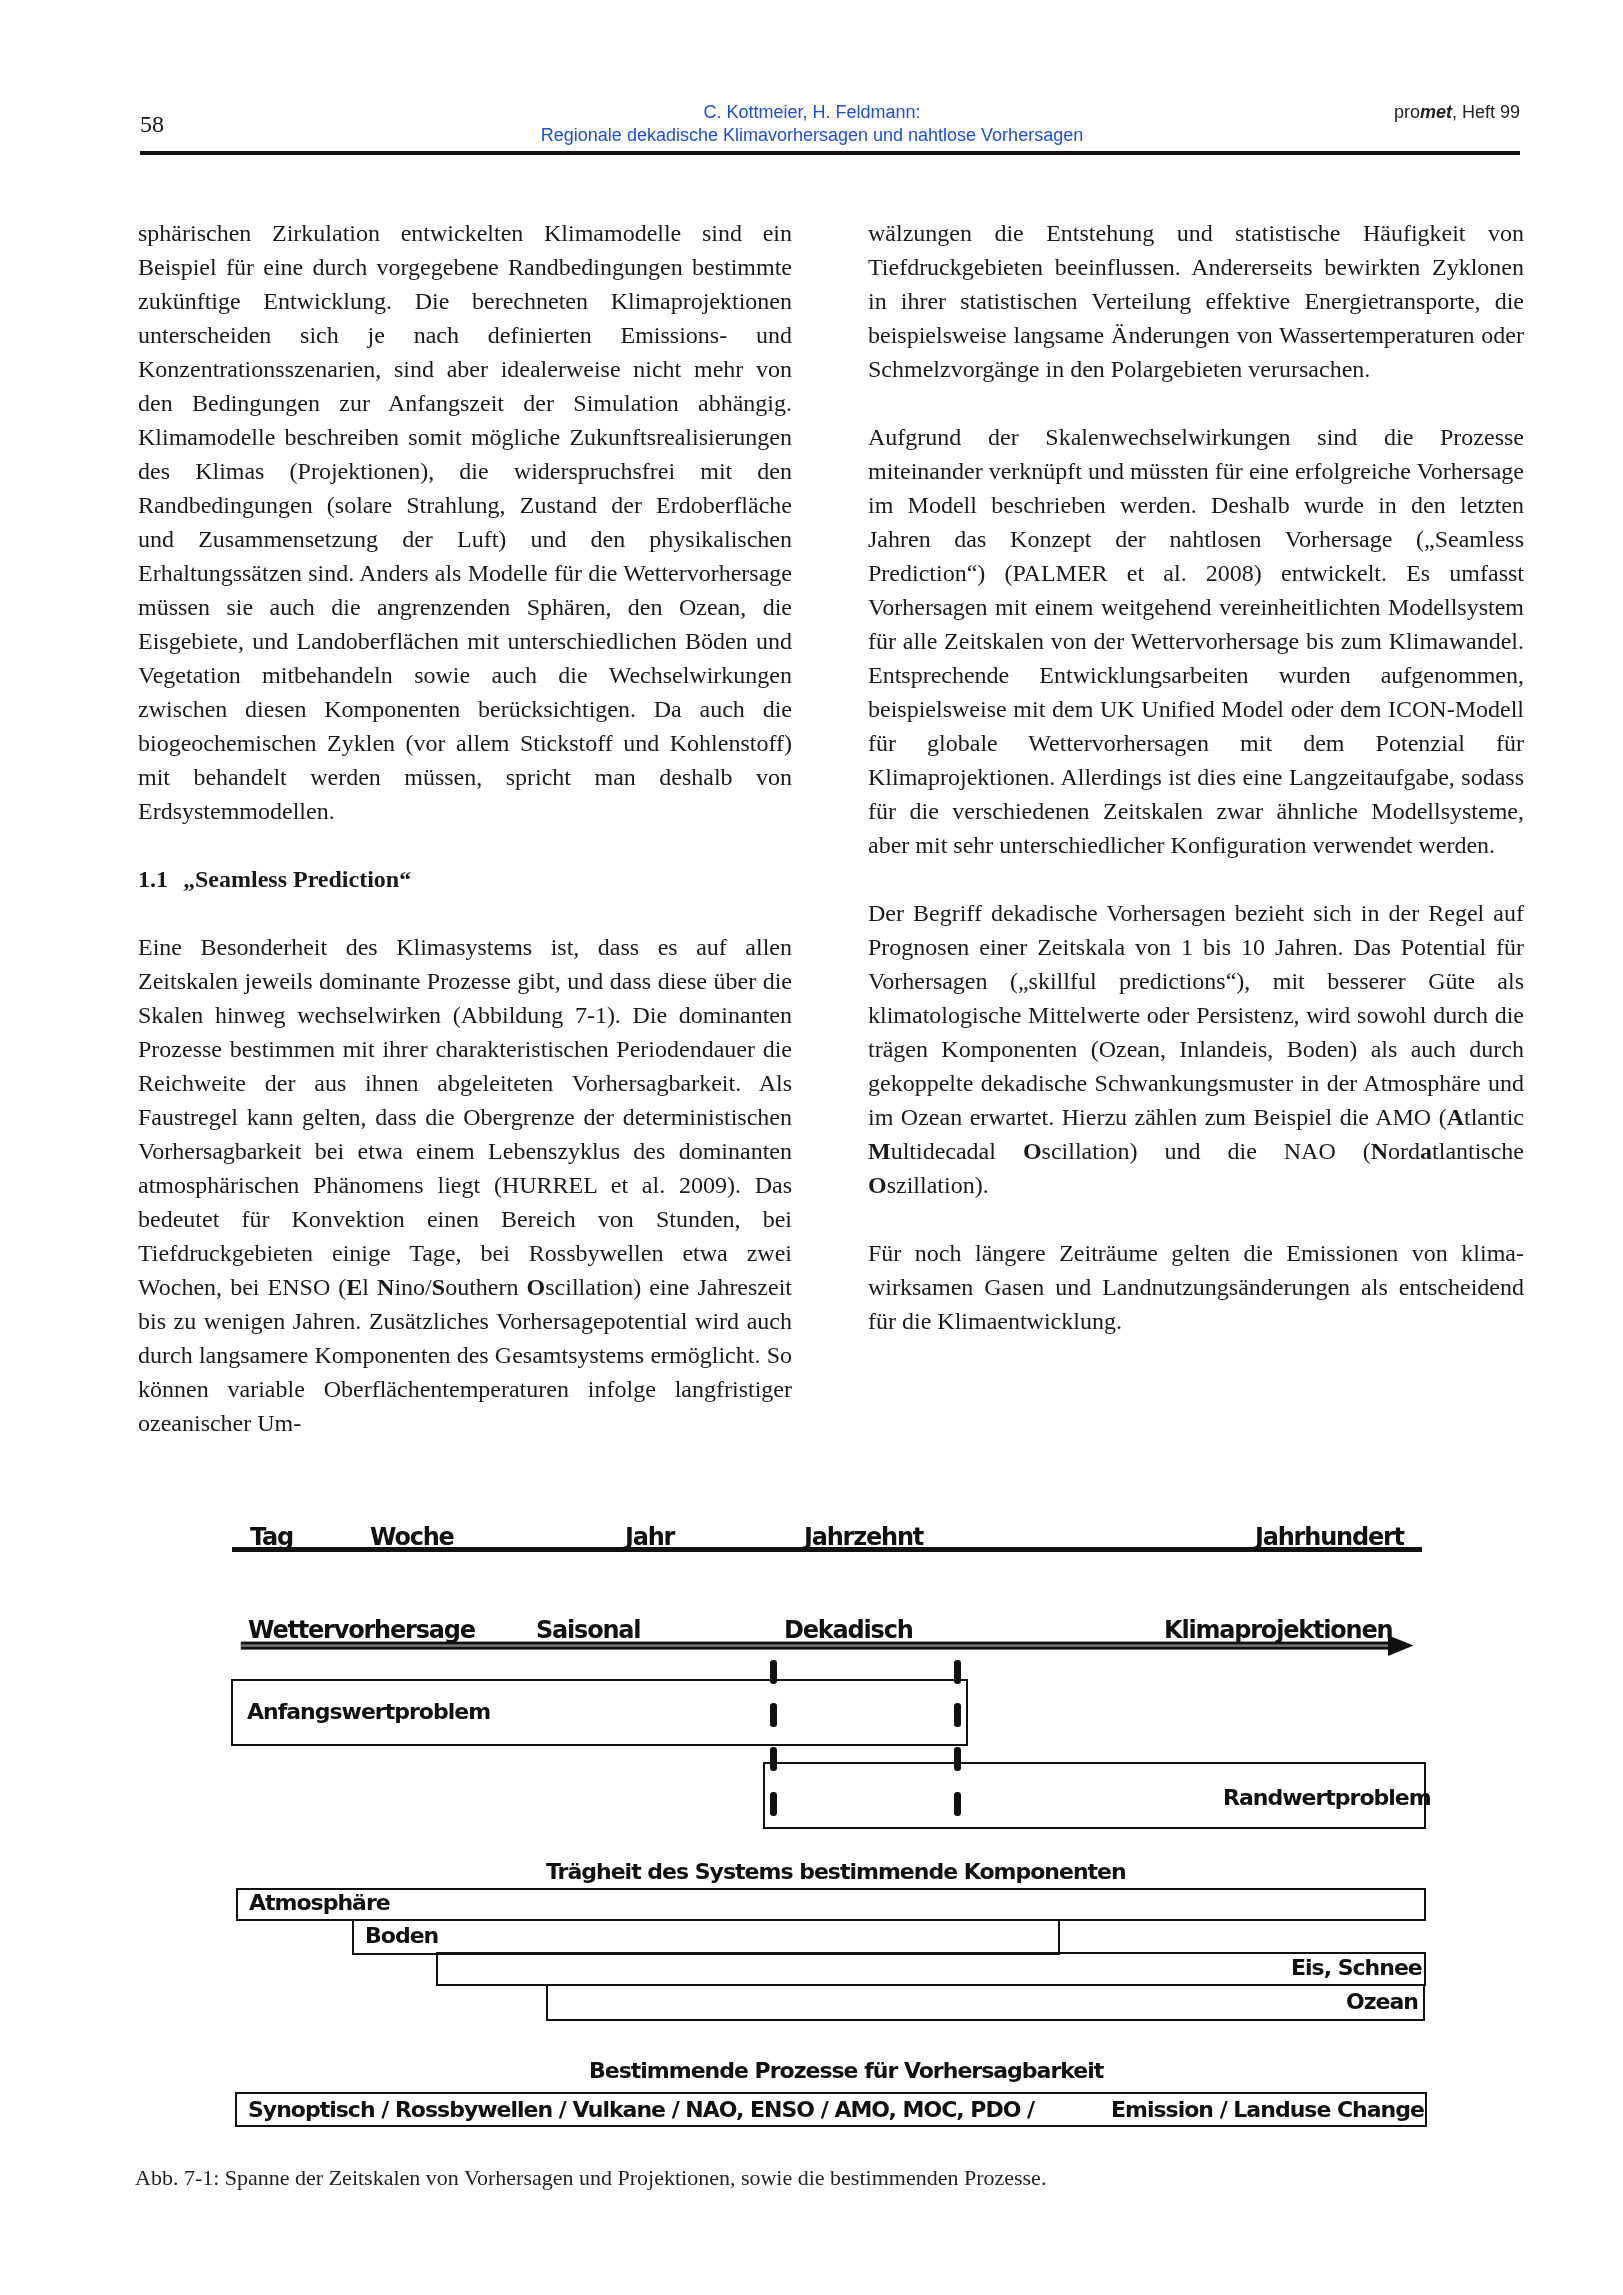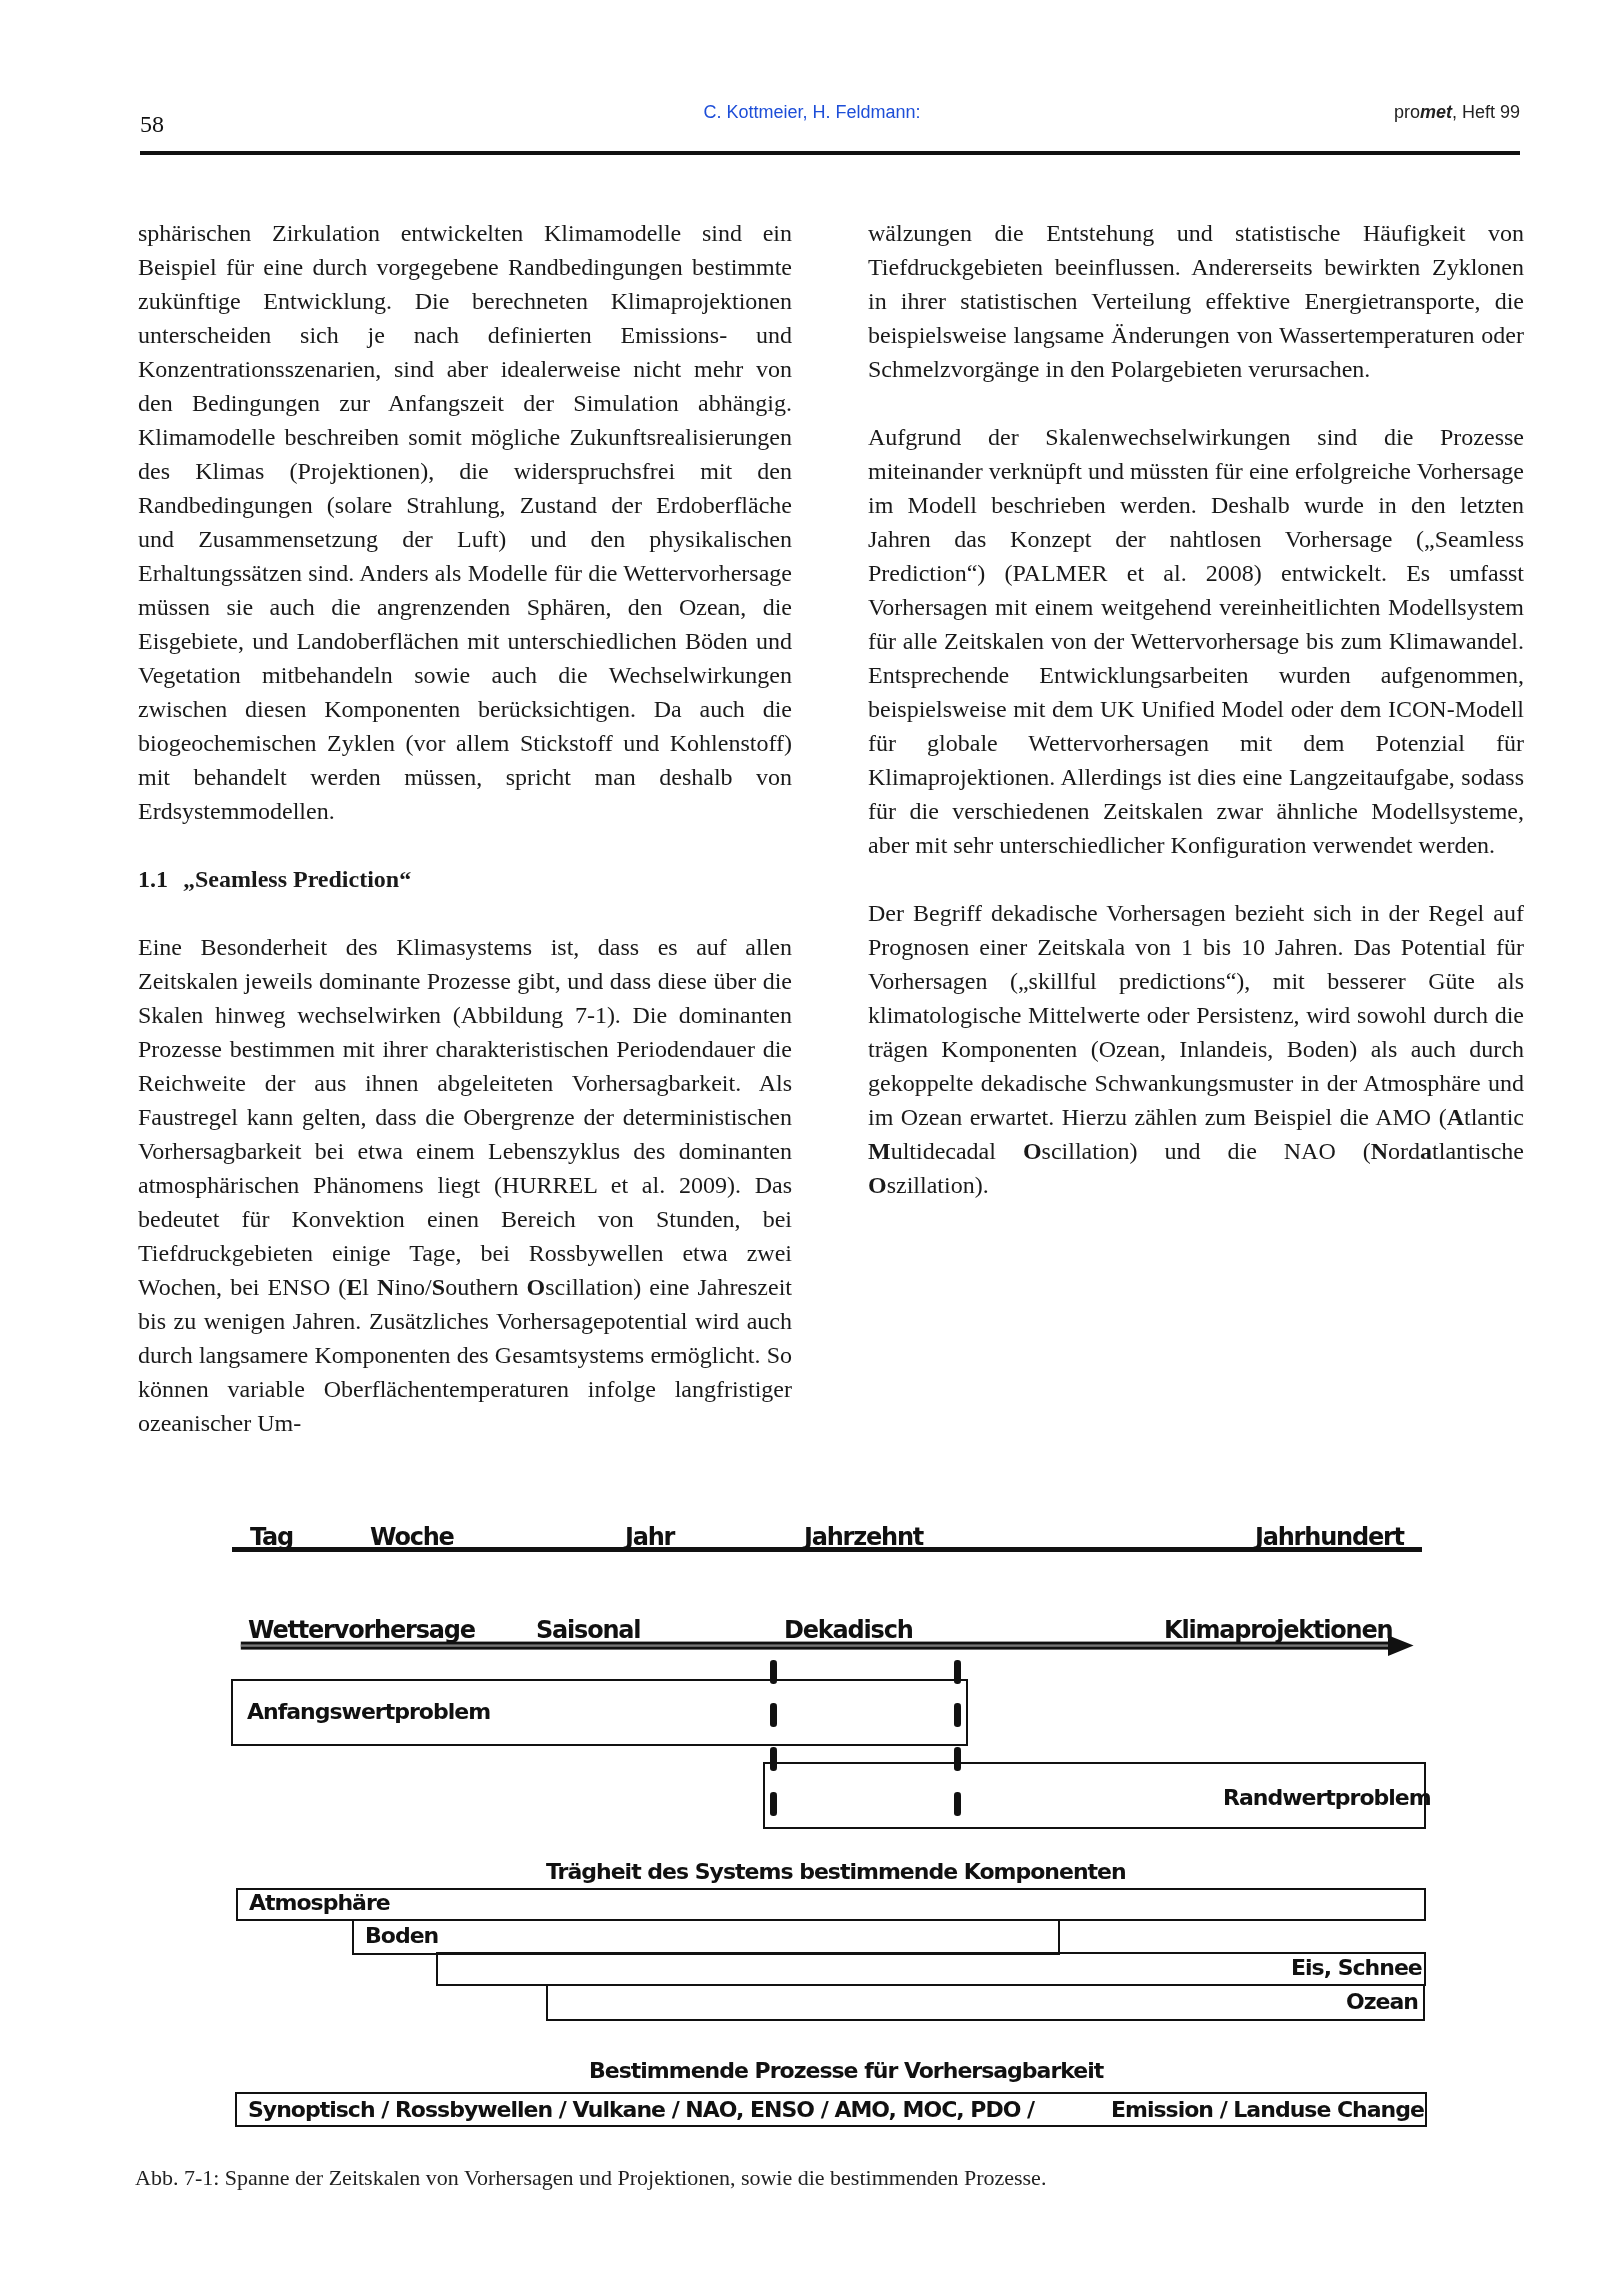--- a/index.html
+++ b/index.html
@@ -26,34 +26,36 @@
   .hline { position:absolute; background:#111; }
   .dash { position:absolute; width:6.5px; height:24px; border-radius:3.2px; background:#111; }
   .caption { position:absolute; left:135px; top:2165px; font-family:"Liberation Serif", serif; font-size:22px; color:#222; }
 </style>
 </head>
 <body>
 
 <div class="hdr-num">58</div>
 <div class="hdr-center">
   <div>C. Kottmeier, H. Feldmann:</div>
+  <div>Regionale dekadische Klimavorhersagen und nahtlose Vorhersagen</div>
 </div>
 <div class="hdr-right"><span>pro</span><b>met</b><span>, Heft 99</span></div>
 <div class="hdr-rule"></div>
 
 <div class="col col-left">
   <p>sphärischen Zirkulation entwickelten Klimamodelle sind ein Beispiel für eine durch vorgegebene Randbedingungen bestimmte zukünftige Entwicklung. Die berechneten Klimaprojektionen unterscheiden sich je nach definierten Emissions- und Konzentrationsszenarien, sind aber idealerweise nicht mehr von den Bedingungen zur Anfangszeit der Simulation abhängig. Klimamodelle beschreiben somit mögliche Zukunftsrealisierungen des Klimas (Projektionen), die widerspruchsfrei mit den Randbedingungen (solare Strahlung, Zustand der Erdoberfläche und Zusammensetzung der Luft) und den physikalischen Erhaltungssätzen sind. Anders als Modelle für die Wettervorhersage müssen sie auch die angrenzenden Sphären, den Ozean, die Eisgebiete, und Landoberflächen mit unterschiedlichen Böden und Vegetation mitbehandeln sowie auch die Wechselwirkungen zwischen diesen Komponenten berücksichtigen. Da auch die biogeochemischen Zyklen (vor allem Stickstoff und Kohlenstoff) mit behandelt werden müssen, spricht man deshalb von Erdsystemmodellen.</p>
   <h2><span class="num">1.1</span><span>„Seamless Prediction“</span></h2>
   <p><span>Eine Besonderheit des Klimasystems ist, dass es auf allen Zeitskalen jeweils dominante Prozesse gibt, und dass diese über die Skalen hinweg wechselwirken (Abbildung 7-1). Die dominanten Prozesse bestimmen mit ihrer charakteristischen Periodendauer die Reichweite der aus ihnen abgeleiteten Vorhersagbarkeit. Als Faustregel kann gelten, dass die Obergrenze der deterministischen Vorhersagbarkeit bei etwa einem Lebenszyklus des dominanten atmosphärischen Phänomens liegt (HURREL et al. 2009). Das bedeutet für Konvektion einen Bereich von Stunden, bei Tiefdruckgebieten einige Tage, bei Rossbywellen etwa zwei Wochen, bei ENSO (</span><span class="b">E</span><span>l </span><span class="b">N</span><span>ino/</span><span class="b">S</span><span>outhern </span><span class="b">O</span><span>scillation)</span><span> eine Jahreszeit bis zu wenigen Jahren. Zusätzliches Vorhersagepotential wird auch durch langsamere Komponenten des Gesamtsystems ermöglicht. So können variable Oberflächentemperaturen infolge langfristiger ozeanischer Um-</span></p>
 </div>
 
 <div class="col col-right">
   <p>wälzungen die Entstehung und statistische Häufigkeit von Tiefdruckgebieten beeinflussen. Andererseits bewirkten Zyklonen in ihrer statistischen Verteilung effektive Energietransporte, die beispielsweise langsame Änderungen von Wassertemperaturen oder Schmelzvorgänge in den Polargebieten verursachen.</p>
   <p>Aufgrund der Skalenwechselwirkungen sind die Prozesse miteinander verknüpft und müssten für eine erfolgreiche Vorhersage im Modell beschrieben werden. Deshalb wurde in den letzten Jahren das Konzept der nahtlosen Vorhersage („Seamless Prediction“) (PALMER et al. 2008) entwickelt. Es umfasst Vorhersagen mit einem weitgehend vereinheitlichten Modellsystem für alle Zeitskalen von der Wettervorhersage bis zum Klimawandel. Entsprechende Entwicklungsarbeiten wurden aufgenommen, beispielsweise mit dem UK Unified Model oder dem ICON-Modell für globale Wettervorhersagen mit dem Potenzial für Klimaprojektionen. Allerdings ist dies eine Langzeitaufgabe, sodass für die verschiedenen Zeitskalen zwar ähnliche Modellsysteme, aber mit sehr unterschiedlicher Konfiguration verwendet werden.</p>
   <p><span>Der Begriff dekadische Vorhersagen bezieht sich in der Regel auf Prognosen einer Zeitskala von 1 bis 10 Jahren. Das Potential für Vorhersagen („skillful predictions“), mit besserer Güte als klimatologische Mittelwerte oder Persistenz, wird sowohl durch die trägen Komponenten (Ozean, Inlandeis, Boden) als auch durch gekoppelte dekadische Schwankungsmuster in der Atmosphäre und im Ozean erwartet. Hierzu zählen zum Beispiel die AMO (</span><span class="b">A</span><span>tlantic </span><span class="b">M</span><span>ultidecadal </span><span class="b">O</span><span>scillation) und die NAO (</span><span class="b">N</span><span>ord</span><span class="b">a</span><span>tlantische </span><span class="b">O</span><span>szillation).</span></p>
+  <p>Für noch längere Zeiträume gelten die Emissionen von klima-wirksamen Gasen und Landnutzungsänderungen als entscheidend für die Klimaentwicklung.</p>
 </div>
 
 <div class="fig">
 
   <div class="dlabel" style="left:250px; top:1523px;">Tag</div>
   <div class="dlabel" style="left:370px; top:1523px;">Woche</div>
   <div class="dlabel" style="left:625px; top:1523px;">Jahr</div>
   <div class="dlabel" style="left:804px; top:1523px;">Jahrzehnt</div>
   <div class="dlabel" style="left:1255px; top:1523px;">Jahrhundert</div>
   <div class="hline" style="left:232px; top:1547px; width:1190px; height:4.9px;"></div>

